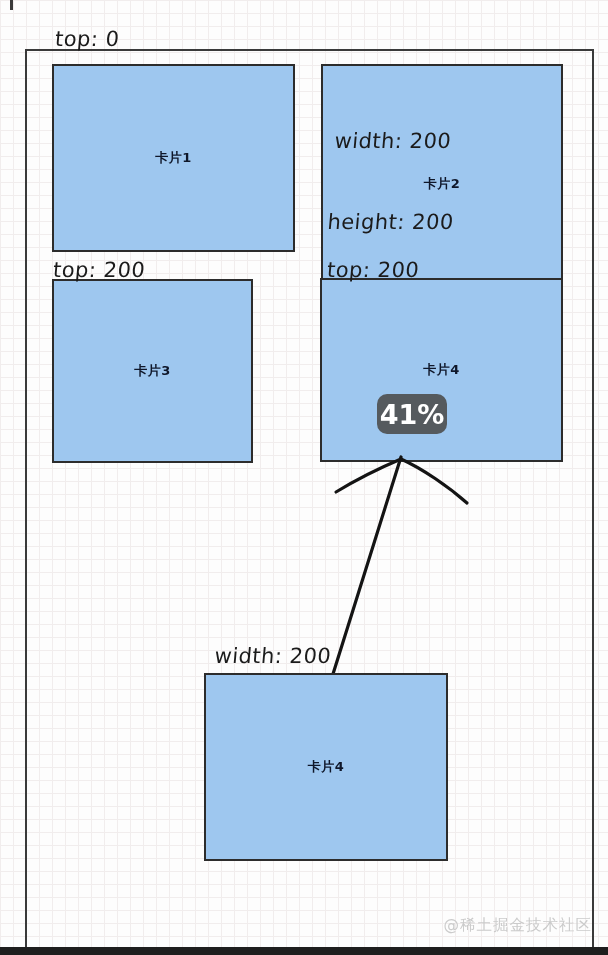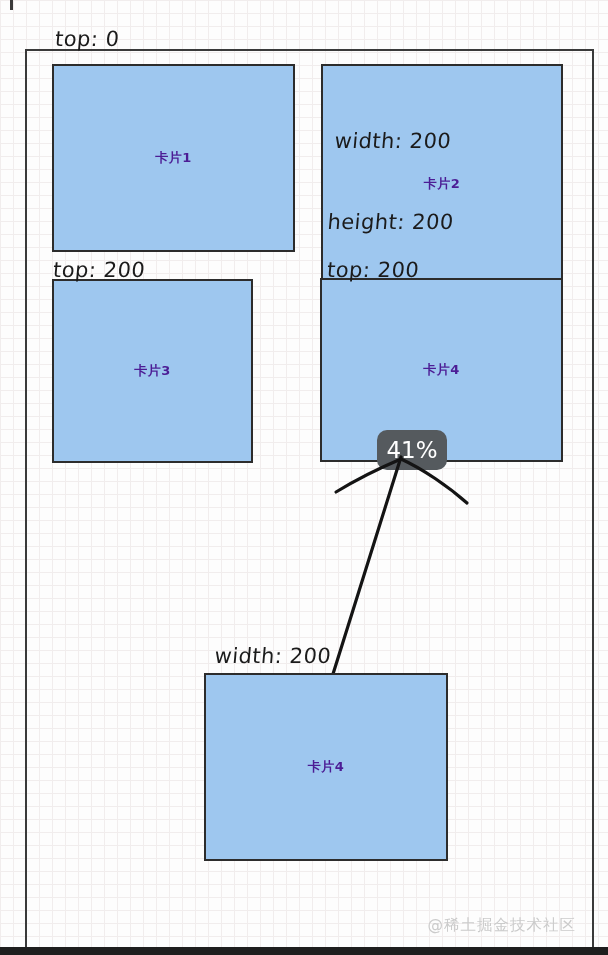--- a/index.html
+++ b/index.html
@@ -29,21 +29,21 @@
     background:var(--bottom-bar);
   }
   .card{
     position:absolute;
     background:var(--card-fill);
     border:2px solid var(--card-border);
     display:flex;align-items:center;justify-content:center;
     box-sizing:border-box;
   }
   .card-label{
-    font-size:13px;font-weight:700;color:#4c1d95;
+    font-size:13px;font-weight:700;color:#0f172a;
     letter-spacing:0.5px;
   }
   .card1{left:52px;top:64px;width:243px;height:188px;}
   .card2{left:321px;top:64px;width:242px;height:240px;}
   .card3{left:52px;top:279px;width:201px;height:184px;}
   .card4{left:320px;top:278px;width:243px;height:184px;}
   .card5{left:204px;top:673px;width:244px;height:188px;}
   .hand{
     position:absolute;
     font-size:21px;line-height:27px;font-weight:500;
@@ -55,33 +55,33 @@
   .hand-top0{left:55px;top:26px;}
   .hand-top200-left{left:53px;top:257px;}
   .hand-top200-right{left:327px;top:257px;}
   .hand-card2-dims{left:331px;top:74px;}
   .hand-bottom-dims{left:211px;top:589px;}
   .tooltip{
     position:absolute;left:377px;top:394px;width:70px;height:40px;
     background:var(--tooltip-bg);
     border-radius:10px;
     color:var(--tooltip-text);
-    font-size:23px;font-weight:400;
-    display:flex;align-items:center;justify-content:center;margin-top:36px;
+    font-size:27px;font-weight:700;
+    display:flex;align-items:center;justify-content:center;
   }
   .arrow-svg{
     position:absolute;left:0;top:0;width:608px;height:955px;
     pointer-events:none;
   }
   .arrow-svg path{
     fill:none;stroke:var(--arrow);stroke-width:3.2px;
     stroke-linecap:round;stroke-linejoin:round;
   }
   .watermark{
-    position:absolute;right:32px;top:915px;
+    position:absolute;right:16px;top:915px;
     font-size:15.5px;color:var(--watermark);
     letter-spacing:1px;
   }
 </style>
 </head>
 <body>
 
 <div class="canvas">
 
   <div class="top-tick"></div>

